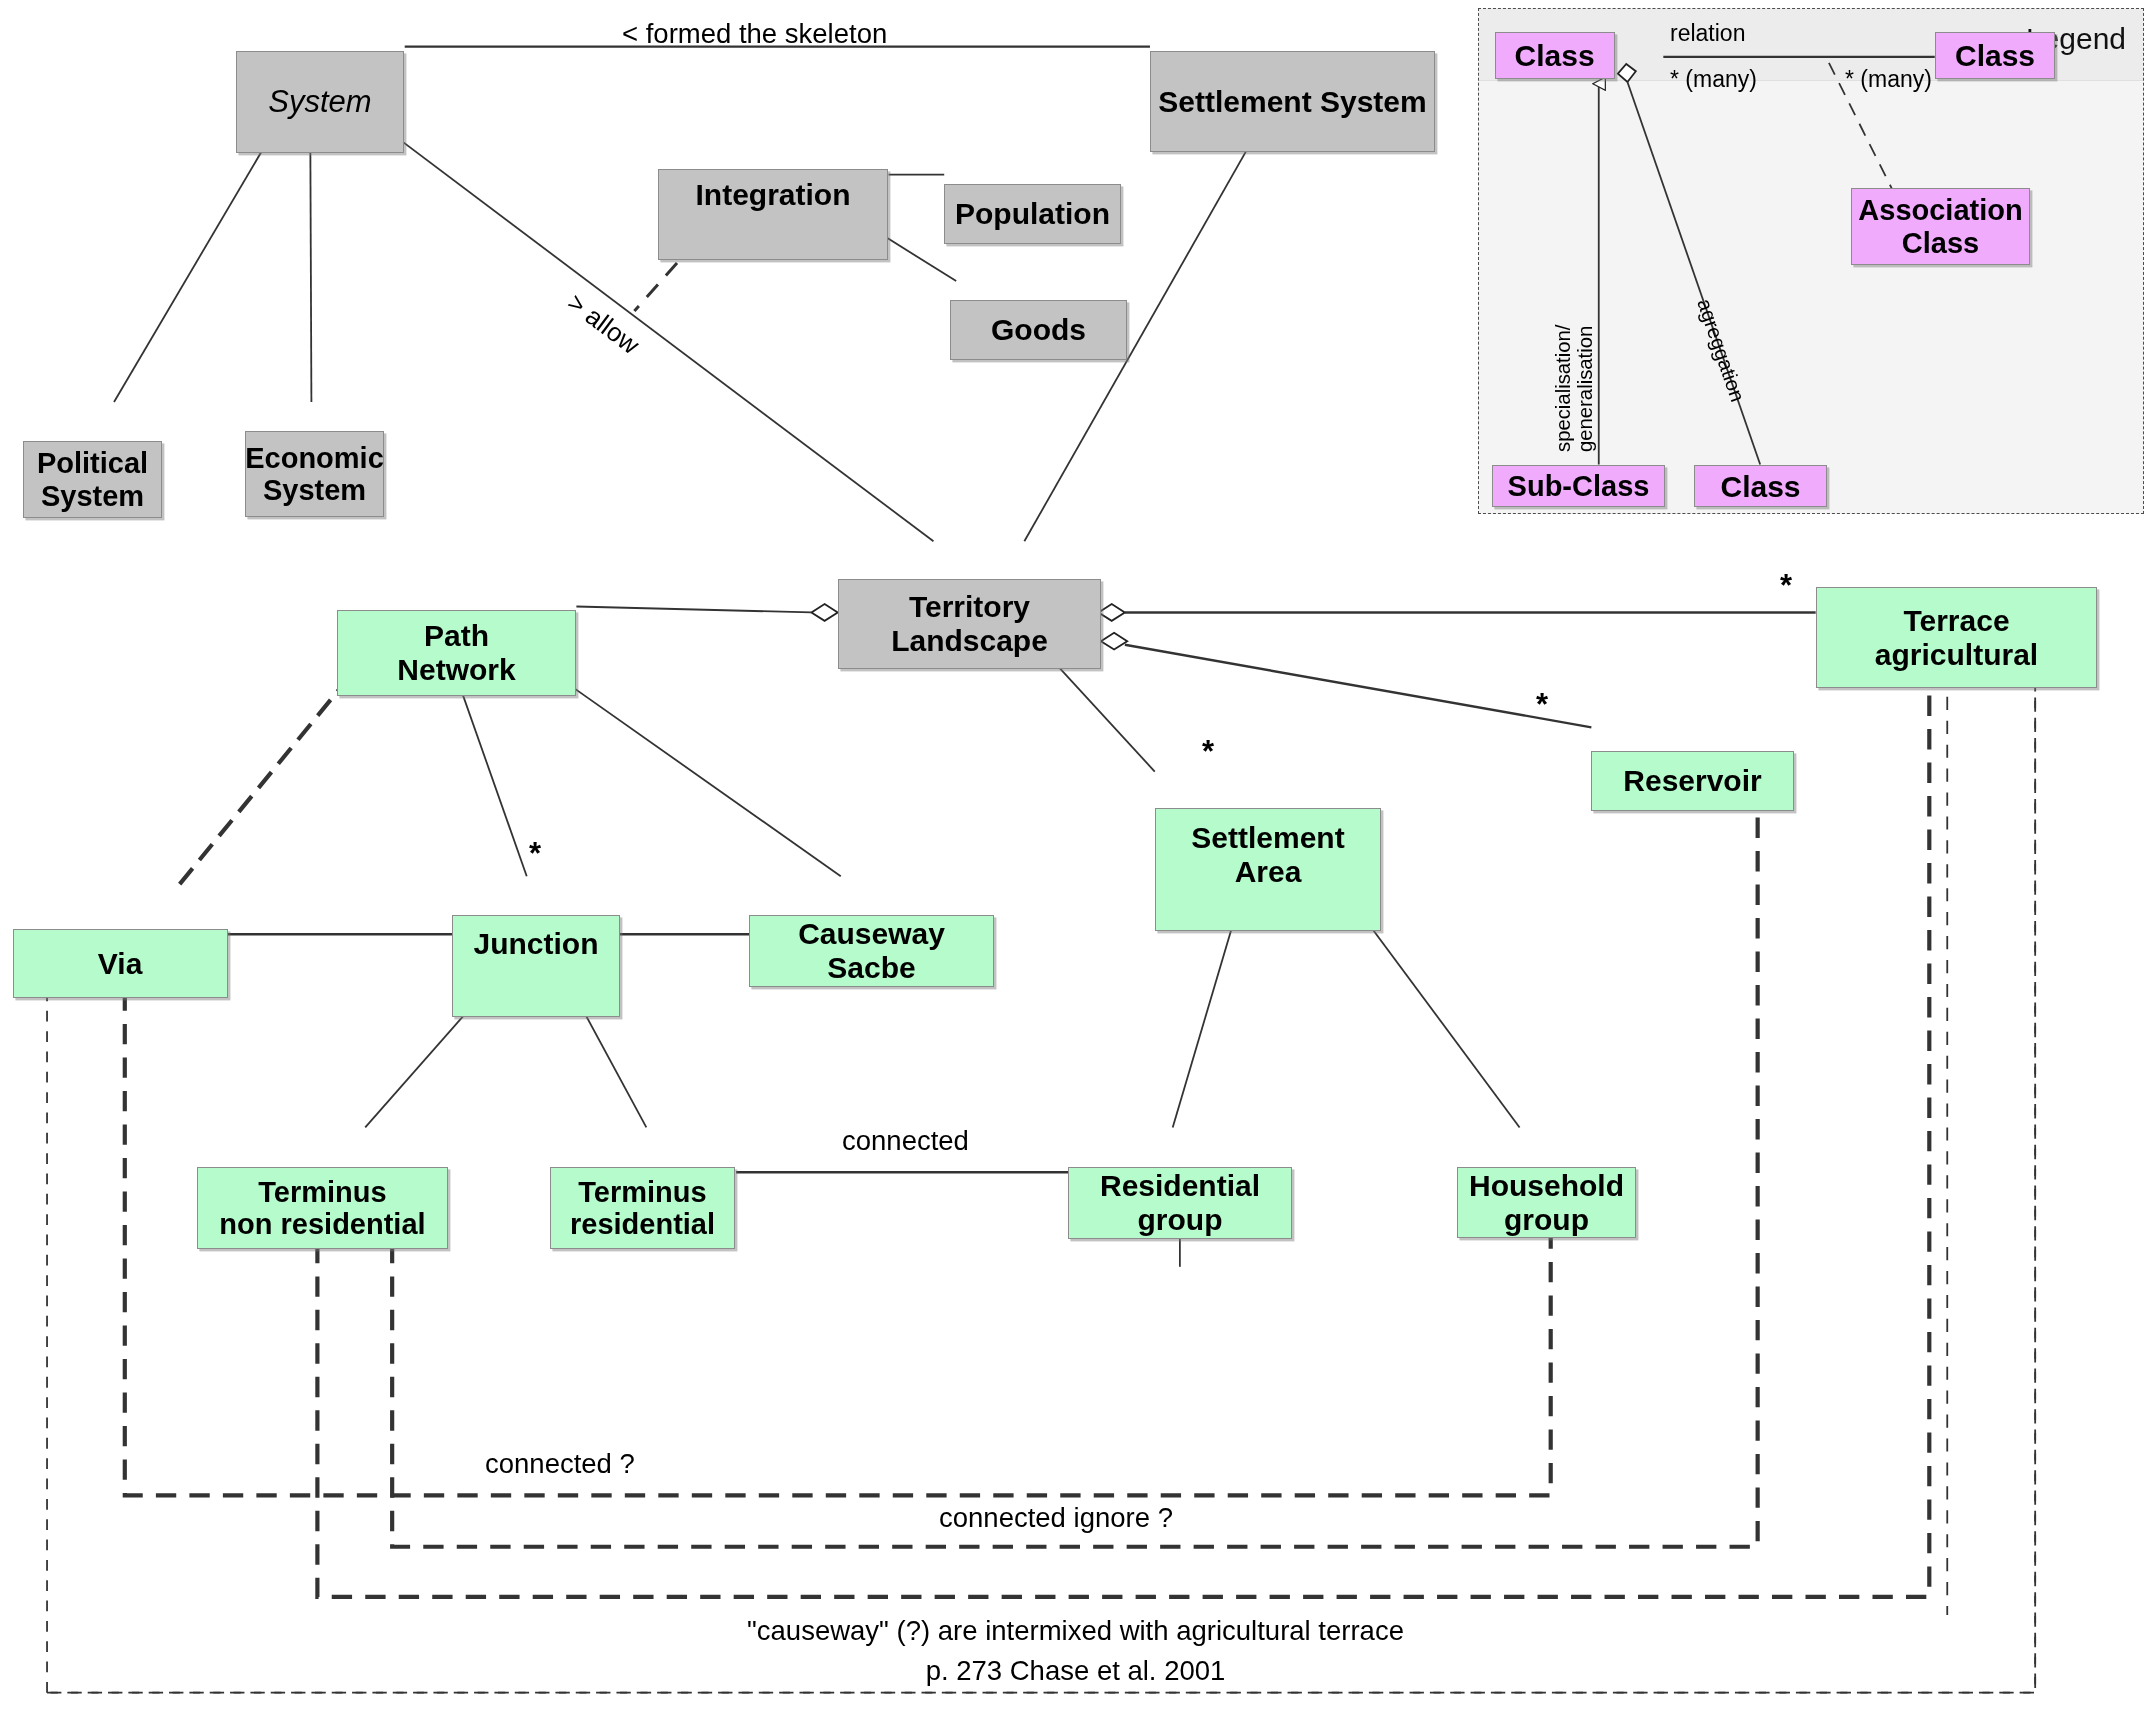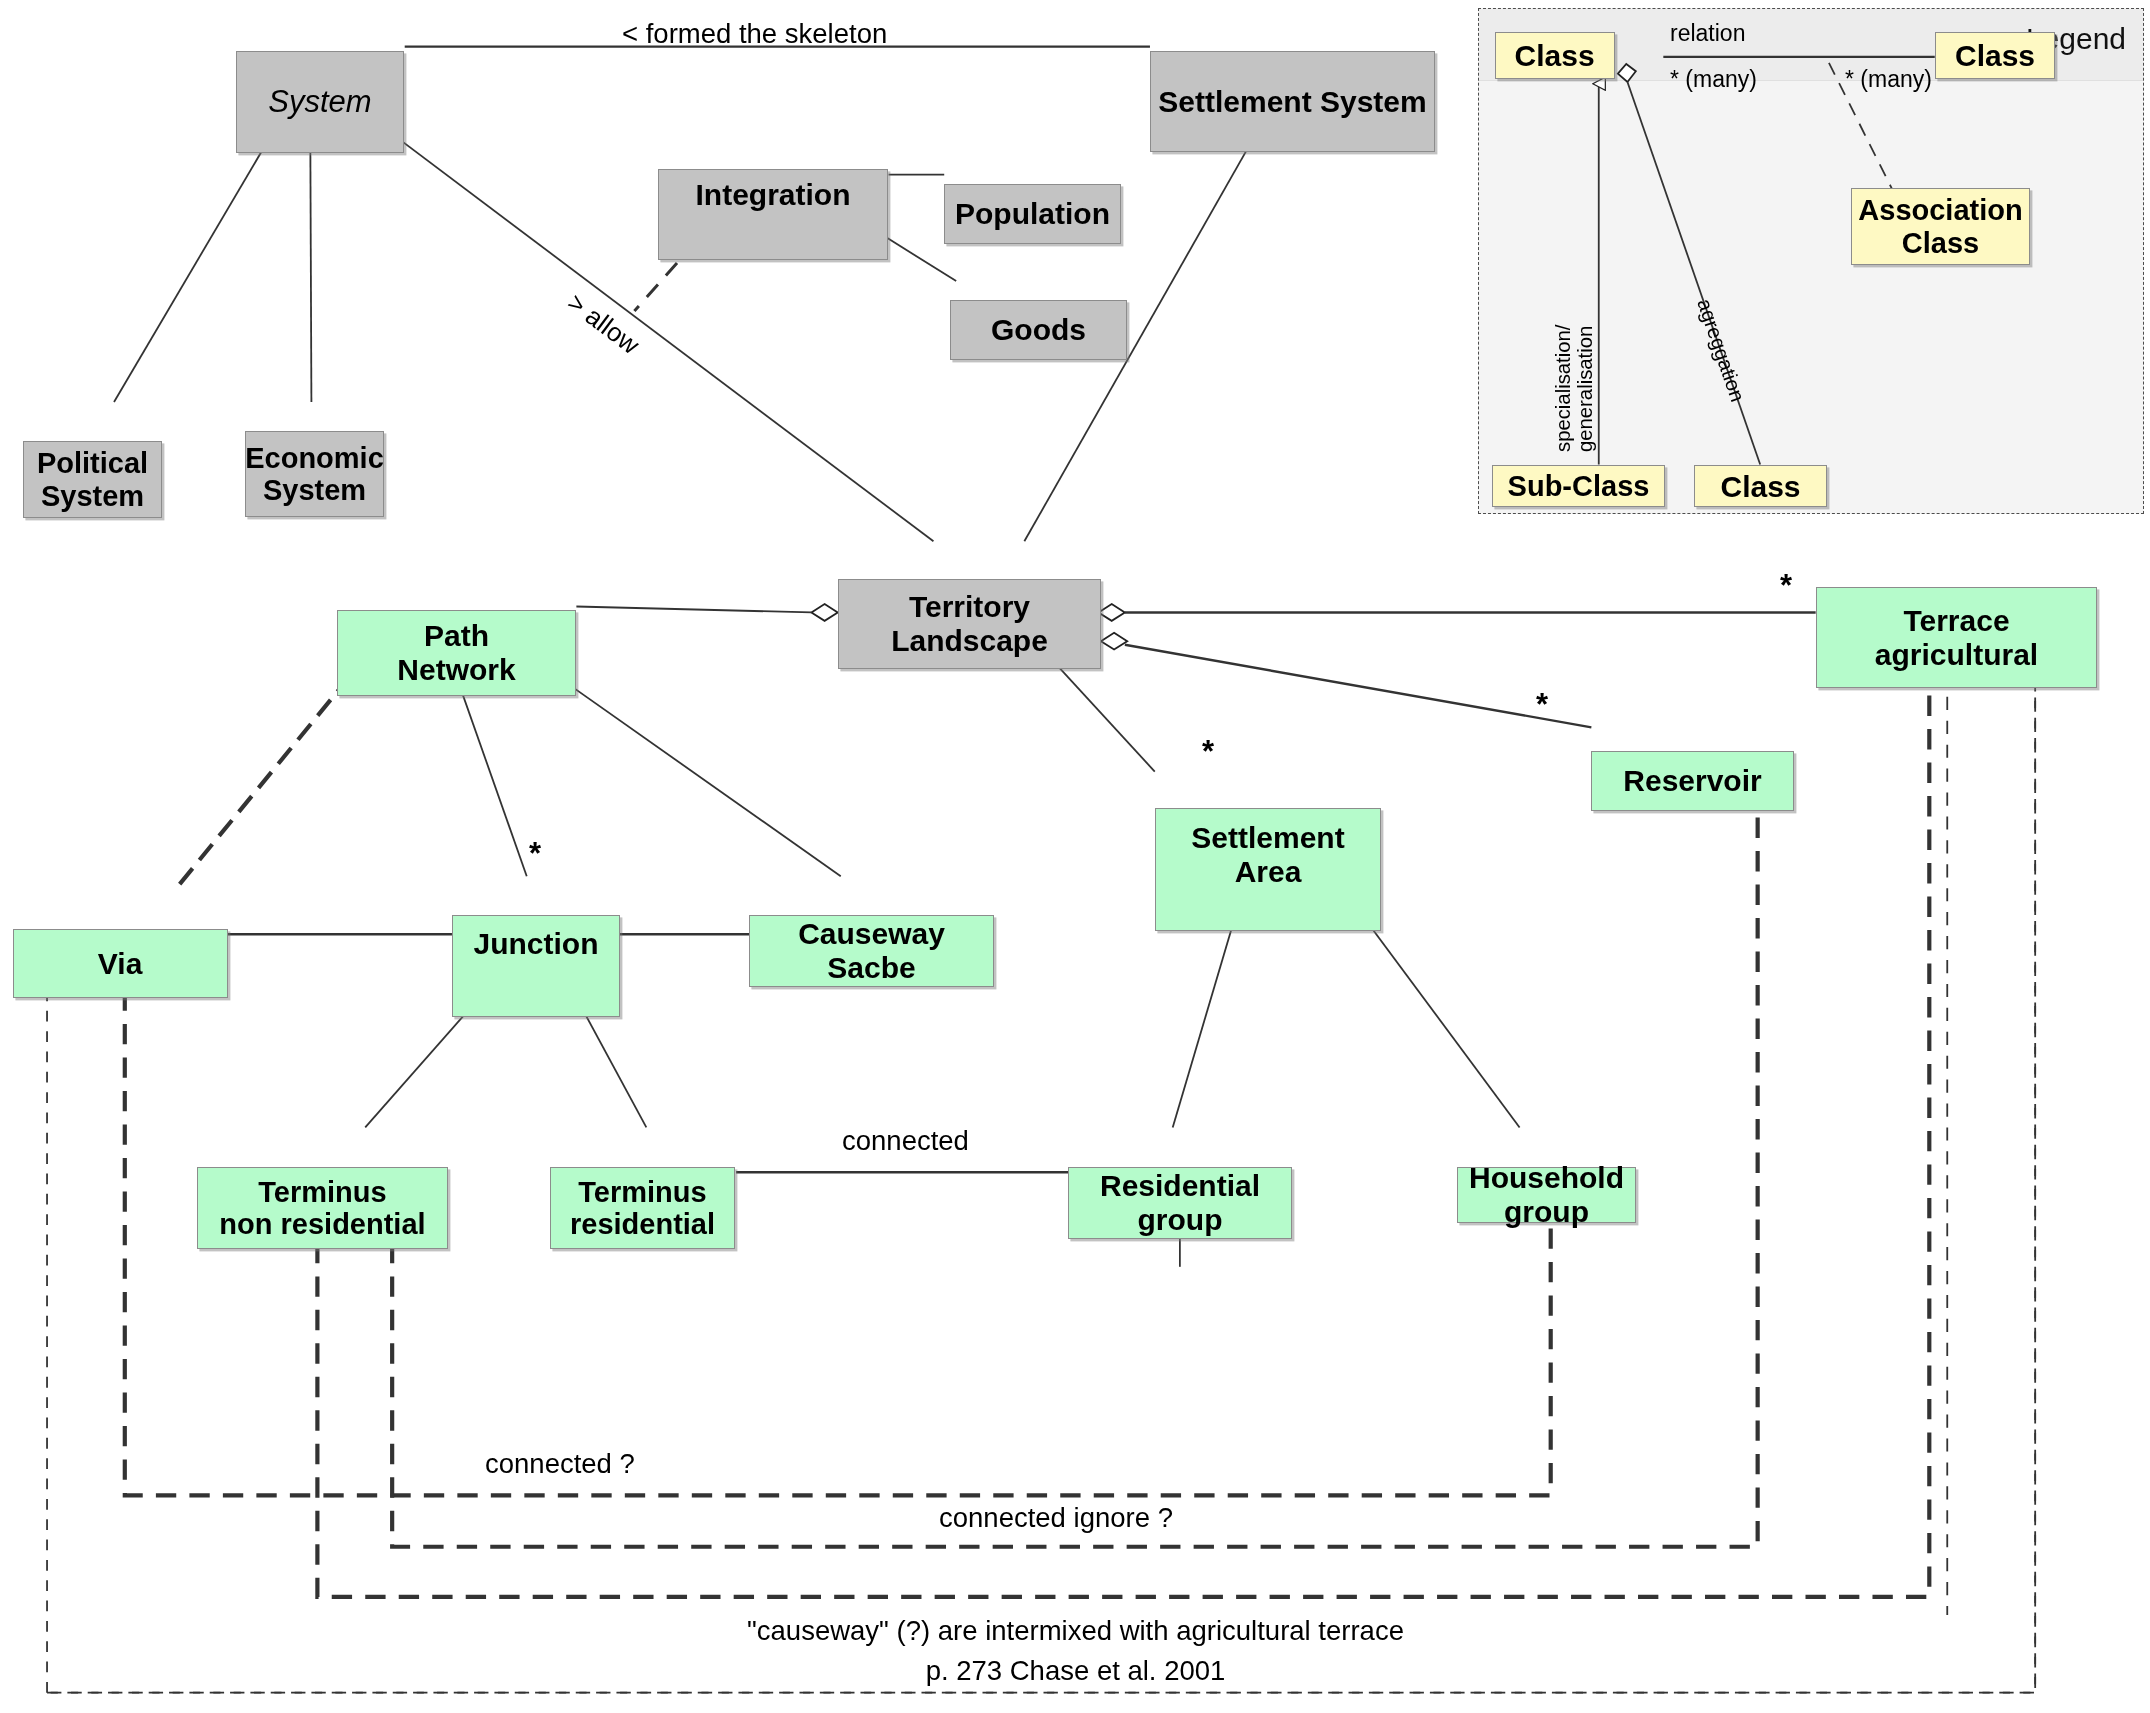--- a/index.html
+++ b/index.html
@@ -91,21 +91,21 @@
     height: 504px;
   }
   .lg-node {
     position: absolute;
     box-sizing: border-box;
     display: flex;
     align-items: center;
     justify-content: center;
     text-align: center;
     font-weight: bold;
-    background: #fef9c3;
+    background: #f0abfc;
     border: 1.2px solid #8c8c8c;
     box-shadow: 2.4px 2.4px 0 rgba(120,120,120,0.45);
     line-height: 1.12;
     z-index: 4;
   }
   .lg-label {
     position: absolute;
     font-size: 23px;
     white-space: nowrap;
     z-index: 5;
@@ -283,21 +283,21 @@
   <div class="node green" style="left:550px; top:1128px; width:185px; height:82px; font-size:29px;">
     <span class="lbl">Terminus
 residential</span>
   </div>
 
   <div class="node green" style="left:1068px; top:1128px; width:224px; height:72px; font-size:30px;">
     <span class="lbl">Residential
 group</span>
   </div>
 
-  <div class="node green" style="left:1457px; top:1128px; width:179px; height:56px; font-size:30px;">
+  <div class="node green" style="left:1457px; top:1128px; width:179px; height:71px; font-size:30px;">
     <span class="lbl">Household
 group</span>
   </div>
 
 
   <div class="edge-label" style="left:622px; top:18px; font-size:27.5px;">&lt; formed the skeleton</div>
 
   <div class="edge-label" style="left:580px; top:287px; font-size:26px; transform:rotate(37deg); transform-origin:left top;">&gt; allow</div>
 
   <div class="edge-label" style="left:842px; top:1125px; font-size:27.5px;">connected</div>

